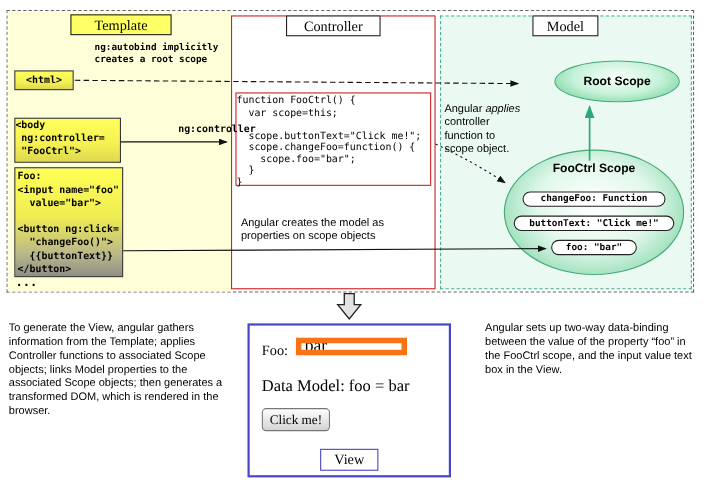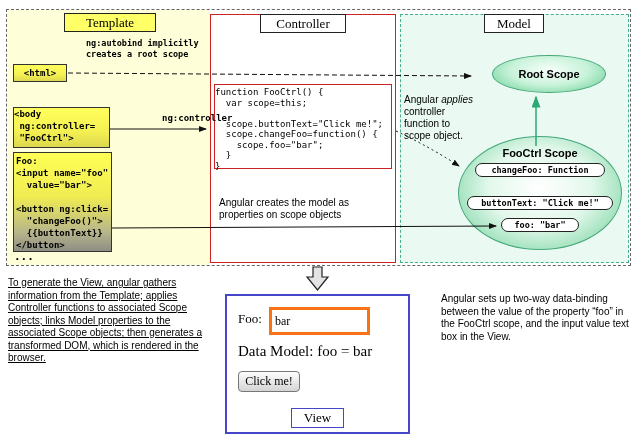--- a/index.html
+++ b/index.html
@@ -36,41 +36,41 @@
   
   .ctrl-code { left:214px; top:84px; width:178px; height:85px; border:1px solid var(--controller-border,#cc2222); background:#fff;
                font-size:9px; line-height:10.5px; padding:2px 0; white-space:pre; z-index:2; }
   .note { font-family:"Liberation Sans",sans-serif; font-size:10px; line-height:12px; white-space:pre; color:#000; z-index:3; }
   .model-note { left:219px; top:197px; }
 
   
   .applies-note { left:404px; top:94px; }
   .applies-note em { font-style:italic; }
   .ellipse { border-radius:50%; border:1px solid #44a878; z-index:2; }
-  .root-scope { left:492px; top:55px; width:114px; height:38px; display:flex; align-items:center; justify-content:center;
+  .root-scope { left:504px; top:55px; width:114px; height:38px; display:flex; align-items:center; justify-content:center;
                 font-size:11px; font-weight:bold; background:radial-gradient(ellipse at 50% 40%,#f8fffa 0%,#c7f2d9 50%,#5dcb8d 100%); }
   .fooctrl-scope { left:458px; top:136px; width:164px; height:114px;
                    background:radial-gradient(ellipse at 50% 45%,#ffffff 0%,#e2f8eb 45%,#66cd94 100%); }
   .fooctrl-label { left:458px; top:147px; width:164px; text-align:center; font-size:11px; font-weight:bold; z-index:3; }
   .pill { height:14px; line-height:12px; text-align:center; background:#fff; border:1px solid #222; border-radius:8px;
           font-size:8.5px; font-weight:bold; z-index:3; }
-  .pill-1 { left:475px; top:163px; width:130px; }
+  .pill-1 { left:475px; top:174px; width:130px; }
   .pill-2 { left:467px; top:196px; width:146px; }
   .pill-3 { left:501px; top:218px; width:78px; }
 
   
   .para { font-size:10px; line-height:12.5px; color:#000; z-index:2; }
-  .note-left { left:8px; top:277px; width:200px;text-decoration:underline; }
+  .note-left { left:8px; top:293px; width:200px; }
   .note-right { left:441px; top:293px; width:193px; }
   .note-right .mt { margin-top:13px; }
 
   .view-box { left:225px; top:294px; width:185px; height:140px; border:2px solid var(--view-border,#4646c8); background:#fff; z-index:2; }
   .view-foo-label { left:238px; top:311px; font-size:13px; z-index:3; }
-  .view-input { left:269px; top:307px; width:101px; height:28px; border:3px solid #f97316; background:#fff;
-                font-size:12px; padding:0 3px; z-index:3; font-family:"Liberation Serif",serif; }
+  .view-input { left:269px; top:307px; width:101px; height:16px; border:5px solid #f97316; background:#fff;
+                font-size:16px; padding:0 3px; z-index:3; font-family:"Liberation Serif",serif; }
   .view-datamodel { left:238px; top:343px; font-size:15px; z-index:3; }
   .view-button { left:238px; top:371px; width:62px; height:21px; border:1px solid #777; border-radius:4px;
                  background:linear-gradient(#fdfdfd,#d4d4d4); font-size:12px; z-index:3; font-family:"Liberation Serif",serif; }
   .view-caption { left:291px; top:408px; width:53px; height:20px; line-height:18px; text-align:center;
                   border:1px solid var(--view-border,#4646c8); background:#fff; font-size:13px; z-index:3;
                   font-family:"Liberation Serif",serif; }
 
   .arrows { left:0; top:0; width:640px; height:446px; z-index:10; pointer-events:none; }
 </style>
 </head>

